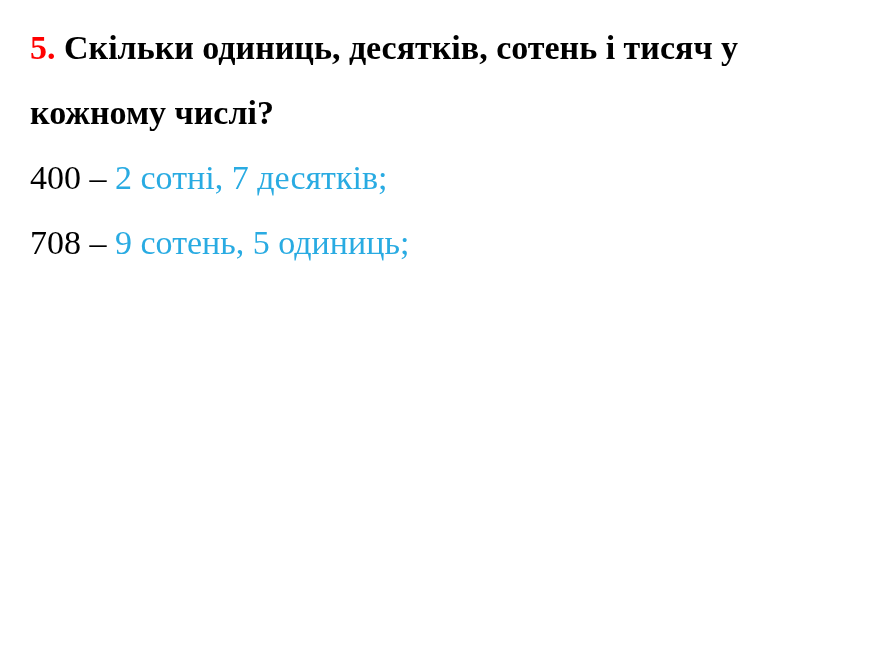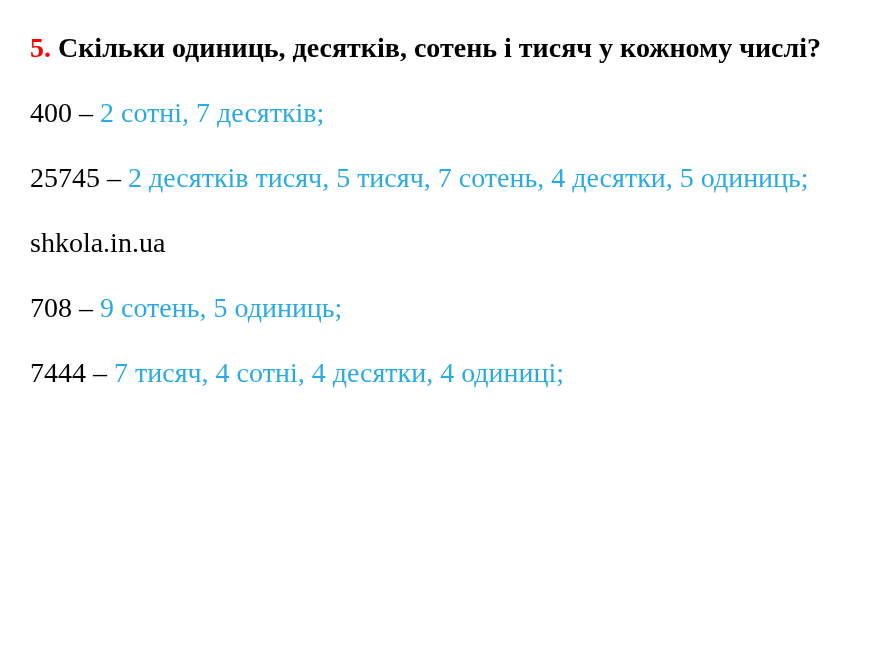--- a/index.html
+++ b/index.html
@@ -17,21 +17,21 @@
     background: #e8e8e8;
   }
   .page {
     position: relative;
     width: 875px;
     height: 650px;
     background: var(--page_bg, #ffffff);
     overflow: hidden;
     box-sizing: border-box;
     padding: 15px 28px 0 30px;
-    font-size: 28px;
+    font-size: 34px;
     line-height: 65px;
     color: var(--text_black, #000000);
   }
   .para {
     margin: 0;
     padding: 0;
   }
   .title-para {
     font-weight: bold;
   }
@@ -56,32 +56,22 @@
     <span class="black">Скільки одиниць, десятків, сотень і тисяч у кожному числі?</span>
   </p>
 
   <p class="para">
     <span class="black">400 –</span>
     <span class="blue">2 сотні, 7 десятків;</span>
     <span class="black"></span>
   </p>
 
 
-  <p class="para">
-    <span class="black">25745 –</span>
-    <span class="blue">2 десятків тисяч, 5 тисяч, 7 сотень, 4 десятки, 5 одиниць;</span>
-    <span class="black">shkola.in.ua</span>
-  </p>
 
   <p class="para">
     <span class="black">708 –</span>
     <span class="blue">9 сотень, 5 одиниць;</span>
     <span class="black"></span>
   </p>
 
-  <p class="para">
-    <span class="black">7444 –</span>
-    <span class="blue">7 тисяч, 4 сотні, 4 десятки, 4 одиниці;</span>
-    <span class="black"></span>
-  </p>
 
 
 </div>
 
 </body></html>

